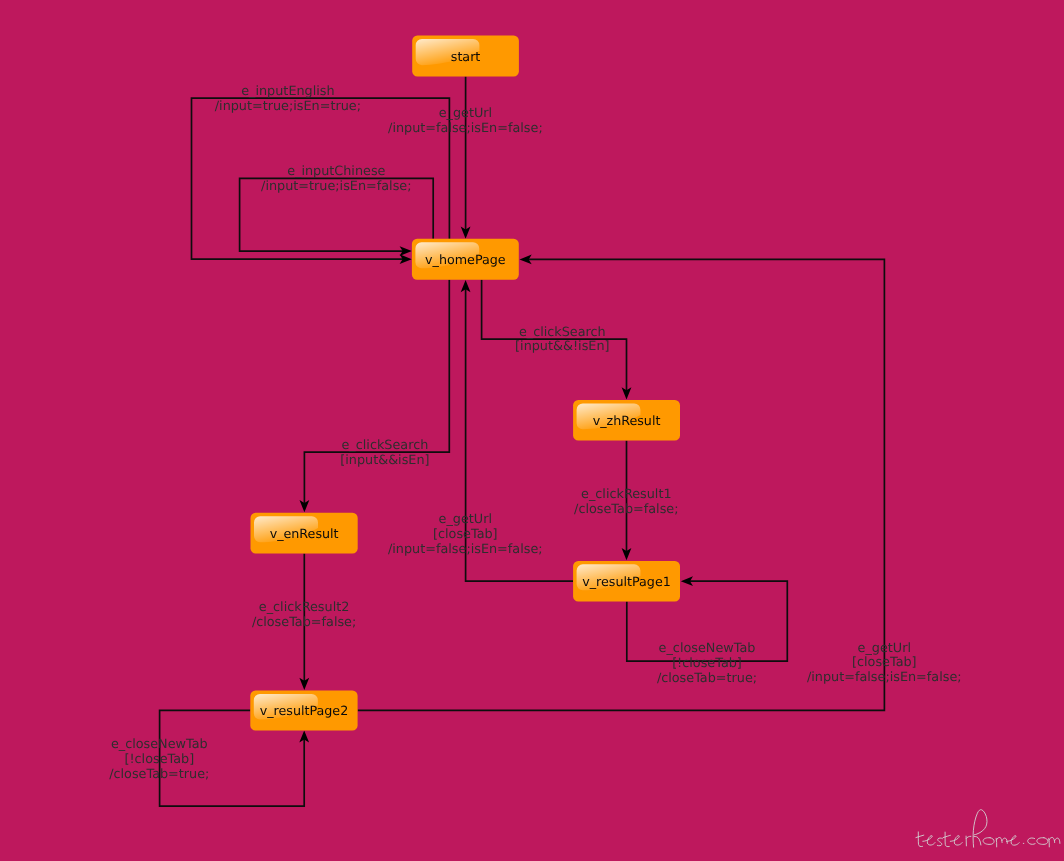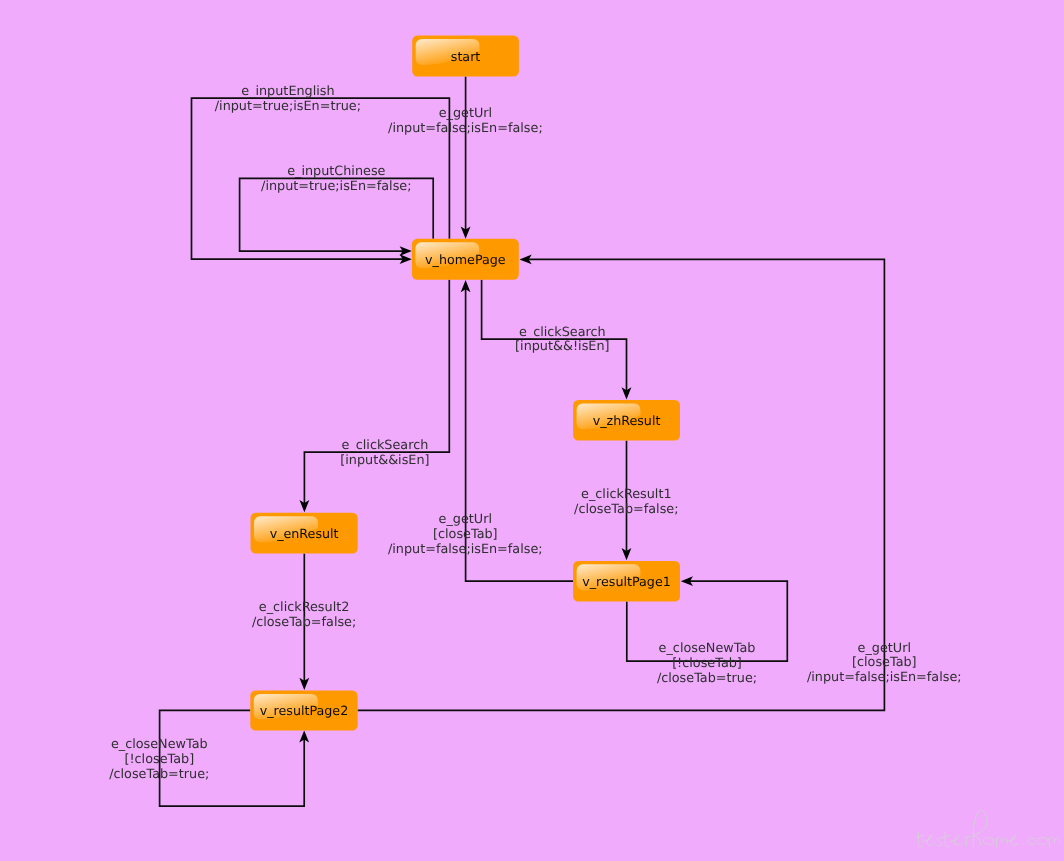--- a/index.html
+++ b/index.html
@@ -1,18 +1,18 @@
 <!DOCTYPE html>
 <html><head>
 <meta charset="utf-8">
 <title>State Machine Diagram</title>
 <style>
   html,body{margin:0;padding:0;background:#ffffff;-webkit-font-smoothing:antialiased;text-rendering:geometricPrecision;}
   body{width:1064px;height:861px;overflow:hidden;font-family:"DejaVu Sans",sans-serif;}
-  #canvas{position:relative;width:1064px;height:861px;background:#f0abfc;}
+  #canvas{position:relative;width:1064px;height:861px;background:#be185d;}
   svg.diagram{position:absolute;left:0;top:0;width:1064px;height:861px;display:block;will-change:opacity;}
   .edge-path{fill:none;stroke:#0d0d0d;stroke-width:1.68;}
   .arrow{fill:#000;stroke:none;}
   .node-label{font-family:"DejaVu Sans",sans-serif;font-size:12.7px;fill:#0a0a0a;}
   .edge-label{font-family:"DejaVu Sans",sans-serif;font-size:12.8px;fill:#2e2e2e;}
   .wm{fill:none;stroke:#d2d2d2;stroke-width:0.9;stroke-linecap:round;stroke-linejoin:round;}
 </style>
 </head>
 <body>
 

